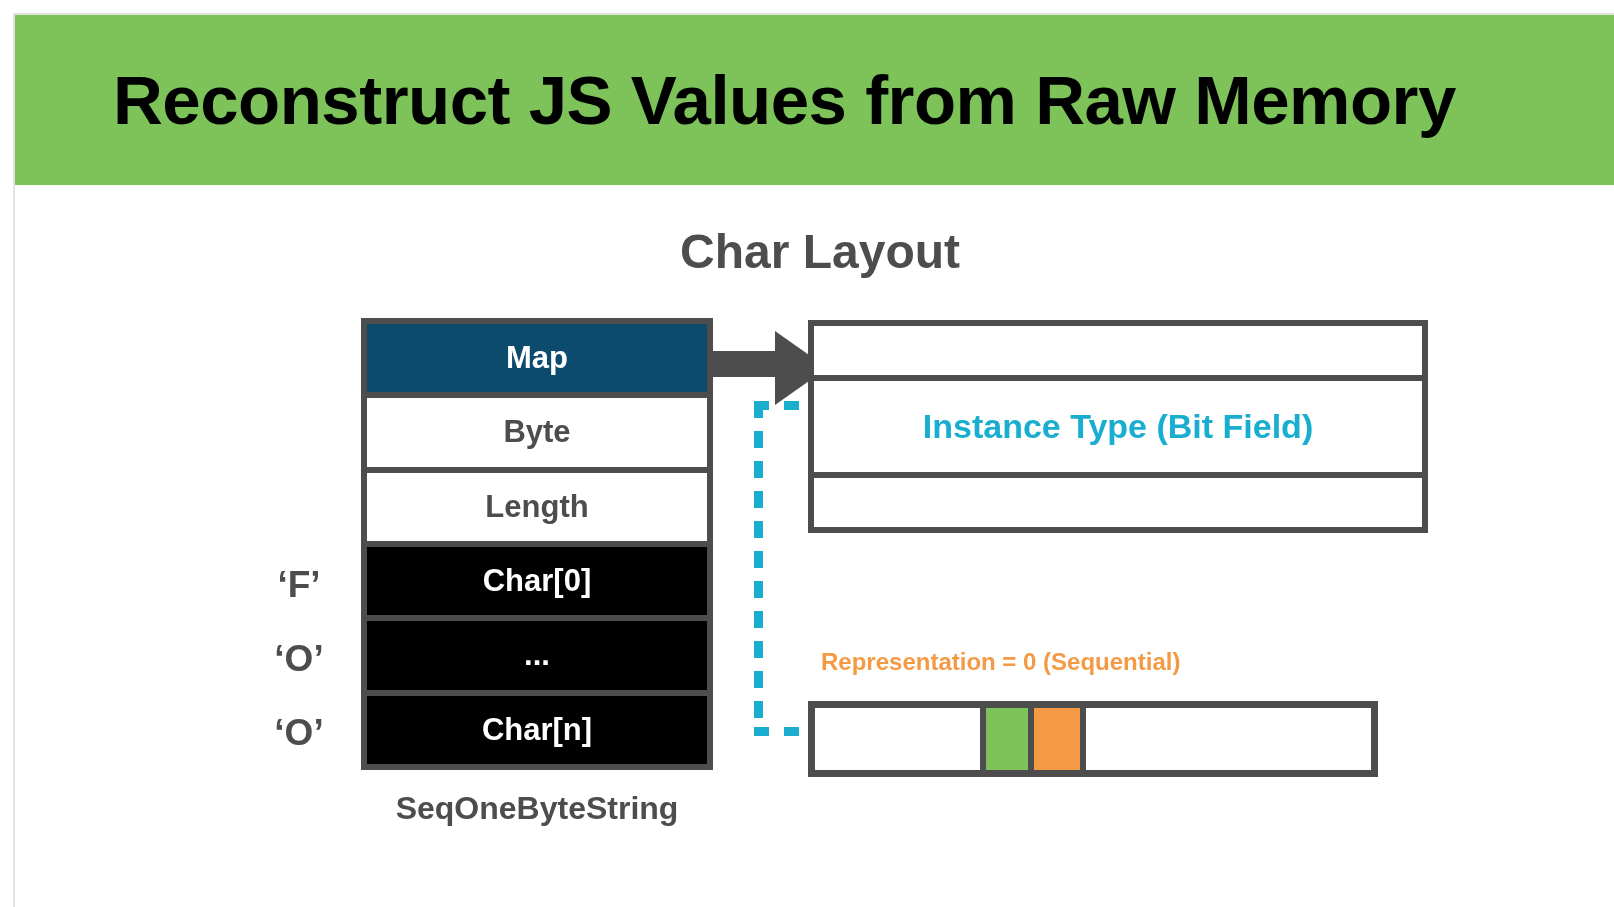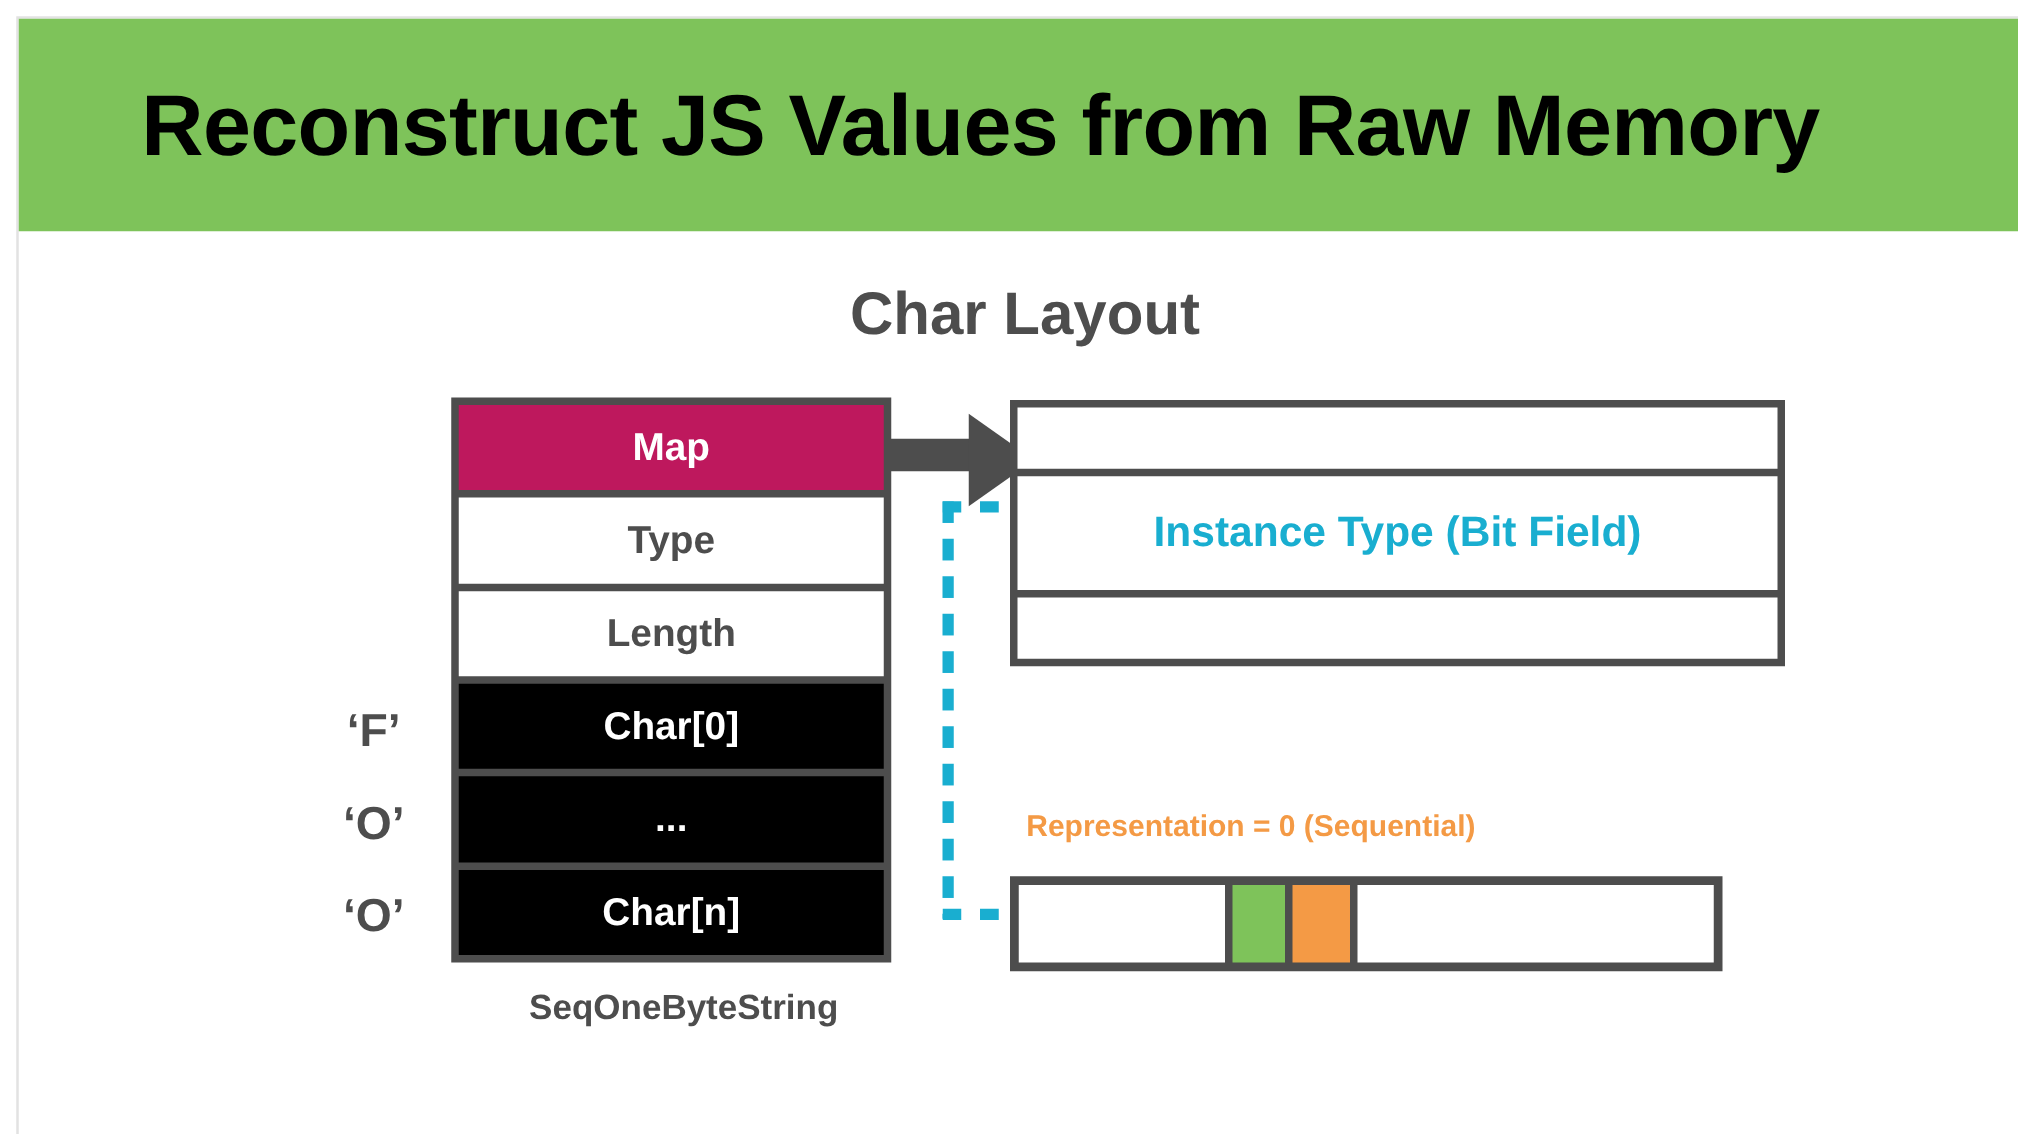--- a/index.html
+++ b/index.html
@@ -50,42 +50,42 @@
     background:#4d4d4d;
     padding:6px;
     display:flex; flex-direction:column;
     gap:6px;
   }
   .mem-row{
     flex:1;
     display:flex; align-items:center; justify-content:center;
     font-size:31px; font-weight:bold;
   }
-  .mem-row.dark   { background:#be185d; color:#ffffff; }
+  .mem-row.dark   { background:#0c4a6e; color:#ffffff; }
   .mem-row.white  { background:#ffffff; color:#4d4d4d; }
   .mem-row.green  { background:#000000; color:#ffffff; }
 
   
   .char-label{
     position:absolute;
     left:236px;
     width:96px;
     text-align:center;
     font-size:37px;
     font-weight:bold;
     color:#4d4d4d;
   }
   #char-label-0{ top:536px; }
   #char-label-1{ top:610px; }
   #char-label-2{ top:684px; }
 
   #mem-table-caption{
-    position:absolute; left:256px; top:762px;
+    position:absolute; left:246px; top:762px;
     width:552px; text-align:center;
-    font-size:28px; font-weight:bold; color:#4d4d4d;
+    font-size:32px; font-weight:bold; color:#4d4d4d;
   }
 
   
   #map-arrow-line{
     position:absolute;
     left:697px; top:336px;
     width:78px; height:9px;
     background:#4d4d4d;
   }
   #map-arrow-head{
@@ -186,21 +186,21 @@
 <div id="slide">
 
   <div id="banner">
     <div id="banner-title">Reconstruct JS Values from Raw Memory</div>
   </div>
 
   <div id="known-layout">Char Layout</div>
 
   <div id="mem-table">
     <div class="mem-row dark">Map</div>
-    <div class="mem-row white">Type</div>
+    <div class="mem-row white">Byte</div>
     <div class="mem-row white">Length</div>
     <div class="mem-row green">Char[0]</div>
     <div class="mem-row green">...</div>
     <div class="mem-row green">Char[n]</div>
   </div>
 
   <div class="char-label" id="char-label-0">‘F’</div>
   <div class="char-label" id="char-label-1">‘O’</div>
   <div class="char-label" id="char-label-2">‘O’</div>
 

